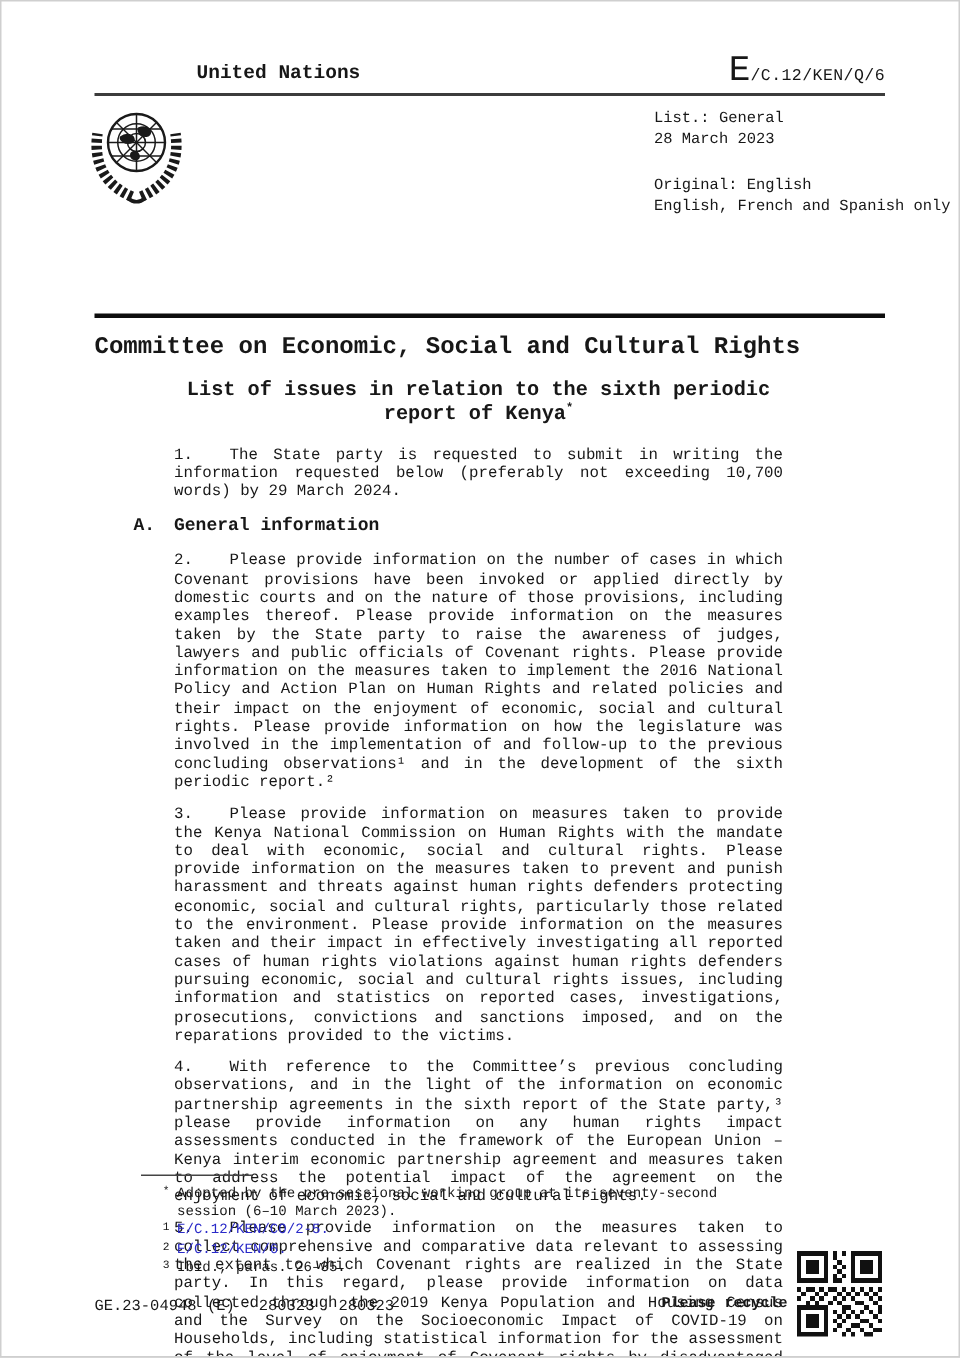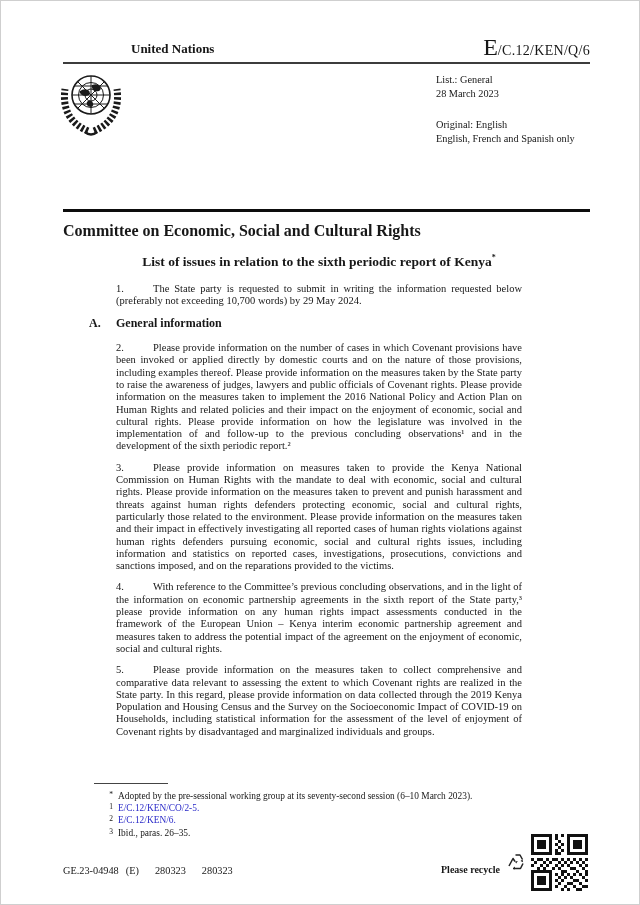--- a/index.html
+++ b/index.html
@@ -1,26 +1,26 @@
 <!DOCTYPE html>
 <html><head>
 <meta charset="utf-8">
 <style>
   html,body { margin:0; padding:0; background:#b9b9b9; }
   .page {
     position:relative; width:640px; height:905px; margin:0 auto;
     background:#ffffff; border:1px solid #cfcfcf; box-sizing:border-box;
-    font-family:Liberation Serif, serif; color:#171717;
+    font-family:Liberation Mono, monospace; color:#171717;
     overflow:hidden;
   }
   
   .un-name { position:absolute; left:130px; top:40px; font-size:13px; font-weight:bold; }
   .doc-symbol { position:absolute; top:33px; right:49px; display:flex; align-items:baseline; }
   .sym-big { font-size:24px; font-weight:normal; }
-  .sym-rest { font-size:14px; letter-spacing:.3px; }
+  .sym-rest { font-size:11px; letter-spacing:.3px; }
   .rule-thin { position:absolute; left:62px; right:49px; top:61px; height:2px; background:#3c3c3c; }
   .emblem { position:absolute; left:57px; top:64px; width:66px; height:74px; }
   .council { position:absolute; left:129px; top:66px; font-size:21px; font-weight:bold; letter-spacing:.2px; }
   .distr { position:absolute; left:435px; top:72px; font-size:10.3px; line-height:13.5px; }
   .distr .orig { margin-top:18px; }
   
   .rule-thick { position:absolute; left:62px; right:49px; top:208px; height:3px; background:#0d0d0d; }
   .committee { position:absolute; left:62px; top:221px; font-size:16px; font-weight:bold; }
   
   .content { position:absolute; left:115px; top:252px; width:406px; }
@@ -91,21 +91,21 @@
     <div class="orig">Original: English</div>
     <div>English, French and Spanish only</div>
   </div>
 
   <div class="rule-thick"></div>
   <div class="committee">Committee on Economic, Social and Cultural Rights</div>
 
   <div class="content">
     <div class="doc-title"><span>List of issues in relation to the sixth periodic report of Kenya</span><sup>*</sup></div>
 
-    <p class="para"><span class="pnum">1.</span><span>The State party is requested to submit in writing the information requested below (preferably not exceeding 10,700 words) by 29 May 2024.</span></p>
+    <p class="para"><span class="pnum">1.</span><span>The State party is requested to submit in writing the information requested below (preferably not exceeding 10,700 words) by 29 March 2024.</span></p>
 
     <div class="sec-head"><span class="sec-letter">A.</span><span>General information</span></div>
 
     <p class="para"><span class="pnum">2.</span><span>Please provide information on the number of cases in which Covenant provisions have been invoked or applied directly by domestic courts and on the nature of those provisions, including examples thereof. Please provide information on the measures taken by the State party to raise the awareness of judges, lawyers and public officials of Covenant rights. Please provide information on the measures taken to implement the 2016 National Policy and Action Plan on Human Rights and related policies and their impact on the enjoyment of economic, social and cultural rights. Please provide information on how the legislature was involved in the implementation of and follow-up to the previous concluding observations¹ and in the development of the sixth periodic report.²</span></p>
     <p class="para"><span class="pnum">3.</span><span>Please provide information on measures taken to provide the Kenya National Commission on Human Rights with the mandate to deal with economic, social and cultural rights. Please provide information on the measures taken to prevent and punish harassment and threats against human rights defenders protecting economic, social and cultural rights, particularly those related to the environment. Please provide information on the measures taken and their impact in effectively investigating all reported cases of human rights violations against human rights defenders pursuing economic, social and cultural rights issues, including information and statistics on reported cases, investigations, prosecutions, convictions and sanctions imposed, and on the reparations provided to the victims.</span></p>
     <p class="para"><span class="pnum">4.</span><span>With reference to the Committee’s previous concluding observations, and in the light of the information on economic partnership agreements in the sixth report of the State party,³ please provide information on any human rights impact assessments conducted in the framework of the European Union – Kenya interim economic partnership agreement and measures taken to address the potential impact of the agreement on the enjoyment of economic, social and cultural rights.</span></p>
     <p class="para"><span class="pnum">5.</span><span>Please provide information on the measures taken to collect comprehensive and comparative data relevant to assessing the extent to which Covenant rights are realized in the State party. In this regard, please provide information on data collected through the 2019 Kenya Population and Housing Census and the Survey on the Socioeconomic Impact of COVID-19 on Households, including statistical information for the assessment of the level of enjoyment of Covenant rights by disadvantaged and marginalized individuals and groups.</span></p>
   </div>
 
   <div class="fn-area">

